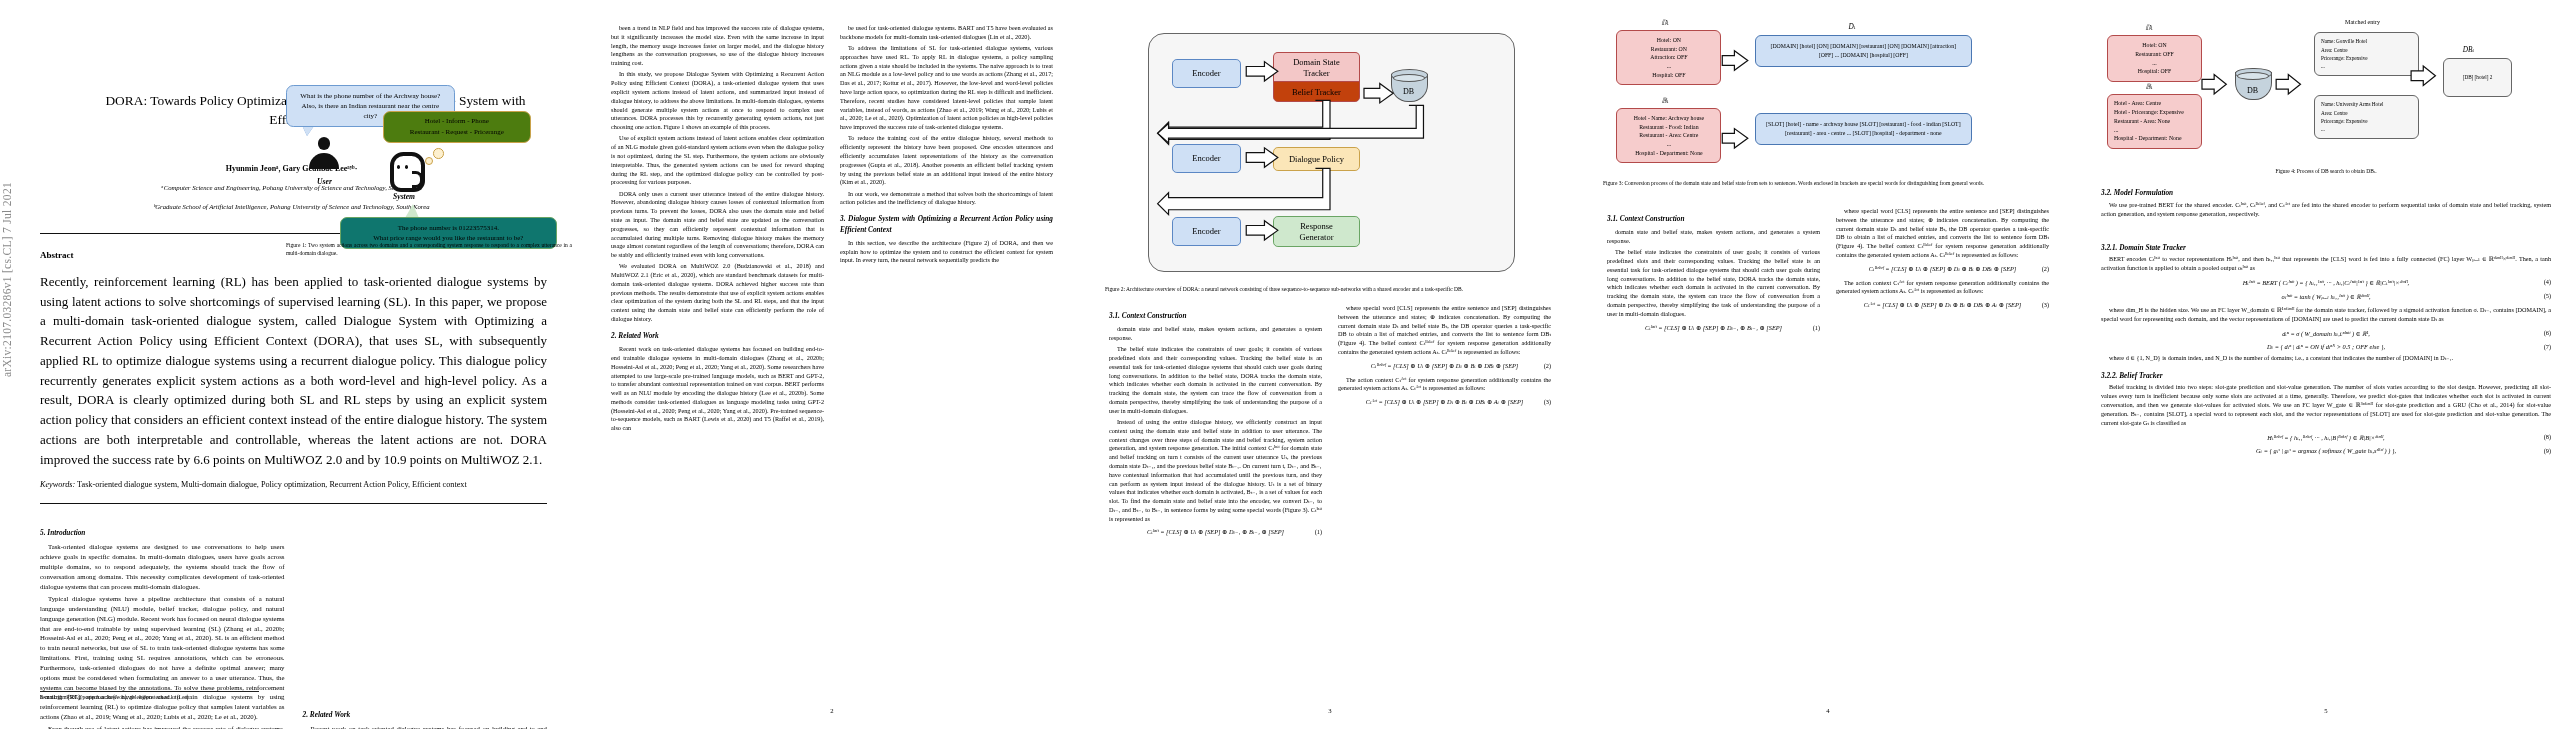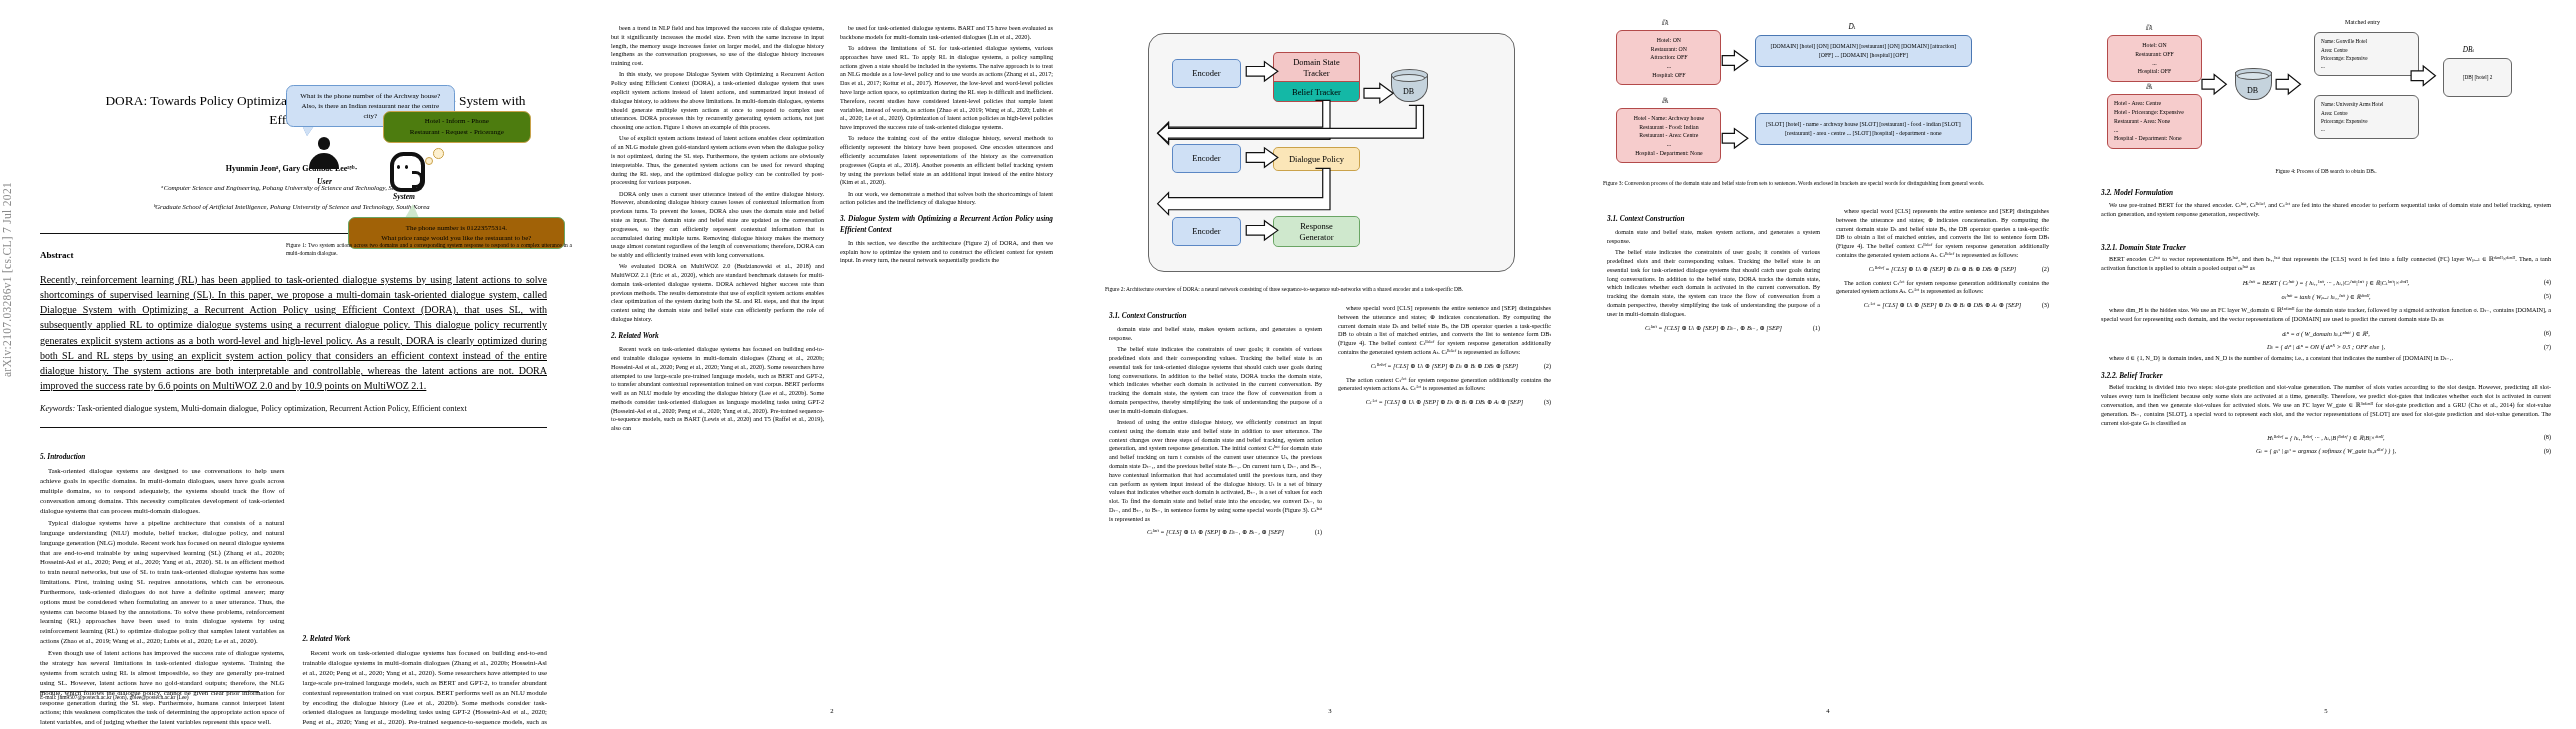--- a/index.html
+++ b/index.html
@@ -31,39 +31,39 @@
   
   .title{
     margin:91px 43px 0 91px;text-align:center;
     font-size:13.4px;line-height:1.42;font-weight:400;
     font-family:"Liberation Serif",serif;
   }
   .authors{margin:35px 0 0 0;text-align:center;font-size:8px;font-weight:700;}
   .affil{margin:9.7px 0 0 0;text-align:center;font-size:6.7px;font-style:italic;line-height:1.5;}
   .rule{height:0.6px;background:#111;margin:20.7px 36px 0 40px;}
   .abs-h{margin:16px 0 4.9px 40px;font-size:9px;font-weight:700;}
-  .abs-p{margin:12px 36px 0 40px;font-size:10px;line-height:1.52;text-align:justify;text-decoration:underline;}
+  .abs-p{margin:12px 36px 0 40px;font-size:13px;line-height:1.52;text-align:justify;}
   .kw{margin:9.7px 36px 0 40px;font-size:8.2px;line-height:1.5;text-align:justify;}
   .kw i{font-style:italic;}
   .rule2{height:0.6px;background:#111;margin:12px 36px 0 40px;}
 
   
   .p1cols{display:flex;gap:18px;margin:17px 36px 0 40px;}
   .p1col{flex:1;font-size:6.8px;line-height:1.45;text-align:justify;}
   .sec-h{font-weight:700;font-size:7.3px;margin:7.3px 0 3.6px 0;font-style:italic;}
   .para{margin:0 0 2.4px 0;text-indent:8px;}
   .footnote{position:absolute;left:40px;bottom:29px;font-size:5.5px;border-top:0.6px solid #222;padding-top:2.4px;width:219px;}
 
   
   .fig1{position:absolute;left:286px;top:85px;width:286px;height:200px;}
   .bubble{position:absolute;border-radius:7.3px;border:1.2px solid;padding:4.9px 7.3px;
           font-size:7px;line-height:1.45;text-align:center;}
   .bub-user{left:0px;top:0px;width:152px;background:#cfe0f5;border-color:#6d9bd1;}
   .bub-sys-think{left:97px;top:25.5px;width:131px;background:#4d7c0f;border-color:#caa24a;}
-  .bub-sys{left:62px;top:132px;width:200px;background:#a16207;border-color:#6aa564;border-radius:7px;}
+  .bub-sys{left:54px;top:132px;width:200px;background:#0f766e;border-color:#6aa564;border-radius:7px;}
   .tail-user{position:absolute;left:14.6px;top:38px;width:0;height:0;
              border-left:6px solid transparent;border-right:9.7px solid transparent;
              border-top:13.4px solid #cfe0f5;filter:drop-shadow(0 0.6px 0 #6d9bd1);}
   .tail-sys{position:absolute;left:119px;top:119px;width:0;height:0;
             border-left:8.5px solid transparent;border-right:6px solid transparent;
             border-bottom:14.6px solid #cfe8cd;}
   .person{position:absolute;left:22px;top:52px;width:33px;height:38px;}
   .p-head{position:absolute;left:9.7px;top:0;width:12.8px;height:12.8px;border-radius:50%;background:#111;}
   .p-body{position:absolute;left:1.2px;top:16px;width:30px;height:16px;border-radius:15px 15px 0 0;background:#111;}
   .lbl{position:absolute;font-size:7.6px;font-weight:700;text-align:center;font-style:italic;}
@@ -87,21 +87,21 @@
 
   
   .fig2wrap{position:absolute;left:24px;top:24px;width:450px;height:261px;}
   .fig2-box{position:absolute;border-radius:16px;border:1.2px solid #666;background:#f6f6f6;
             left:43px;top:8.5px;width:365px;height:237px;}
   .nbox{position:absolute;border-radius:4.9px;border:1.2px solid;font-size:8.5px;text-align:center;
         display:flex;align-items:center;justify-content:center;line-height:1.2;}
   .enc{background:#cfe0f5;border-color:#5b87c4;width:67px;height:27px;left:67px;}
   .enc1{top:35px;} .enc2{top:120px;} .enc3{top:193px;}
   .dst{background:#f3c7c7;border-color:#b34a4a;width:85px;height:29px;left:168px;top:28px;border-bottom:none;border-radius:4.9px 4.9px 0 0;}
-  .blt{background:#14b8a6;border-color:#b34a4a;width:85px;height:19.4px;left:168px;top:57px;border-radius:0 0 4.9px 4.9px;}
+  .blt{background:#c2410c;border-color:#b34a4a;width:85px;height:19.4px;left:168px;top:57px;border-radius:0 0 4.9px 4.9px;}
   .dlp{background:#fbe6b8;border-color:#caa24a;width:85px;height:22px;left:168px;top:123px;}
   .rsp{background:#cfe8cd;border-color:#6aa564;width:85px;height:29px;left:168px;top:192px;}
   .dbcyl{position:absolute;left:286px;top:45px;width:38px;height:35px;}
   .dbcyl .top{position:absolute;left:0;top:0;width:35px;height:9.7px;border:1.2px solid #555;border-radius:50%;background:#c5d3dd;}
   .dbcyl .body{position:absolute;left:0;top:4.9px;width:35px;height:27px;border:1.2px solid #555;border-top:none;border-radius:0 0 17px 17px;background:#c5d3dd;}
   .dbcyl .t2{position:absolute;left:2.4px;top:4.9px;width:30px;height:6px;border:0.6px solid #555;border-radius:50%;background:#d8e3ea;}
   .dbcyl span{position:absolute;left:0;top:18px;width:35px;text-align:center;font-size:8px;}
   .fig2cap{position:absolute;left:24px;top:286px;width:450px;font-size:5.5px;line-height:1.45;text-align:justify;}
 
   

